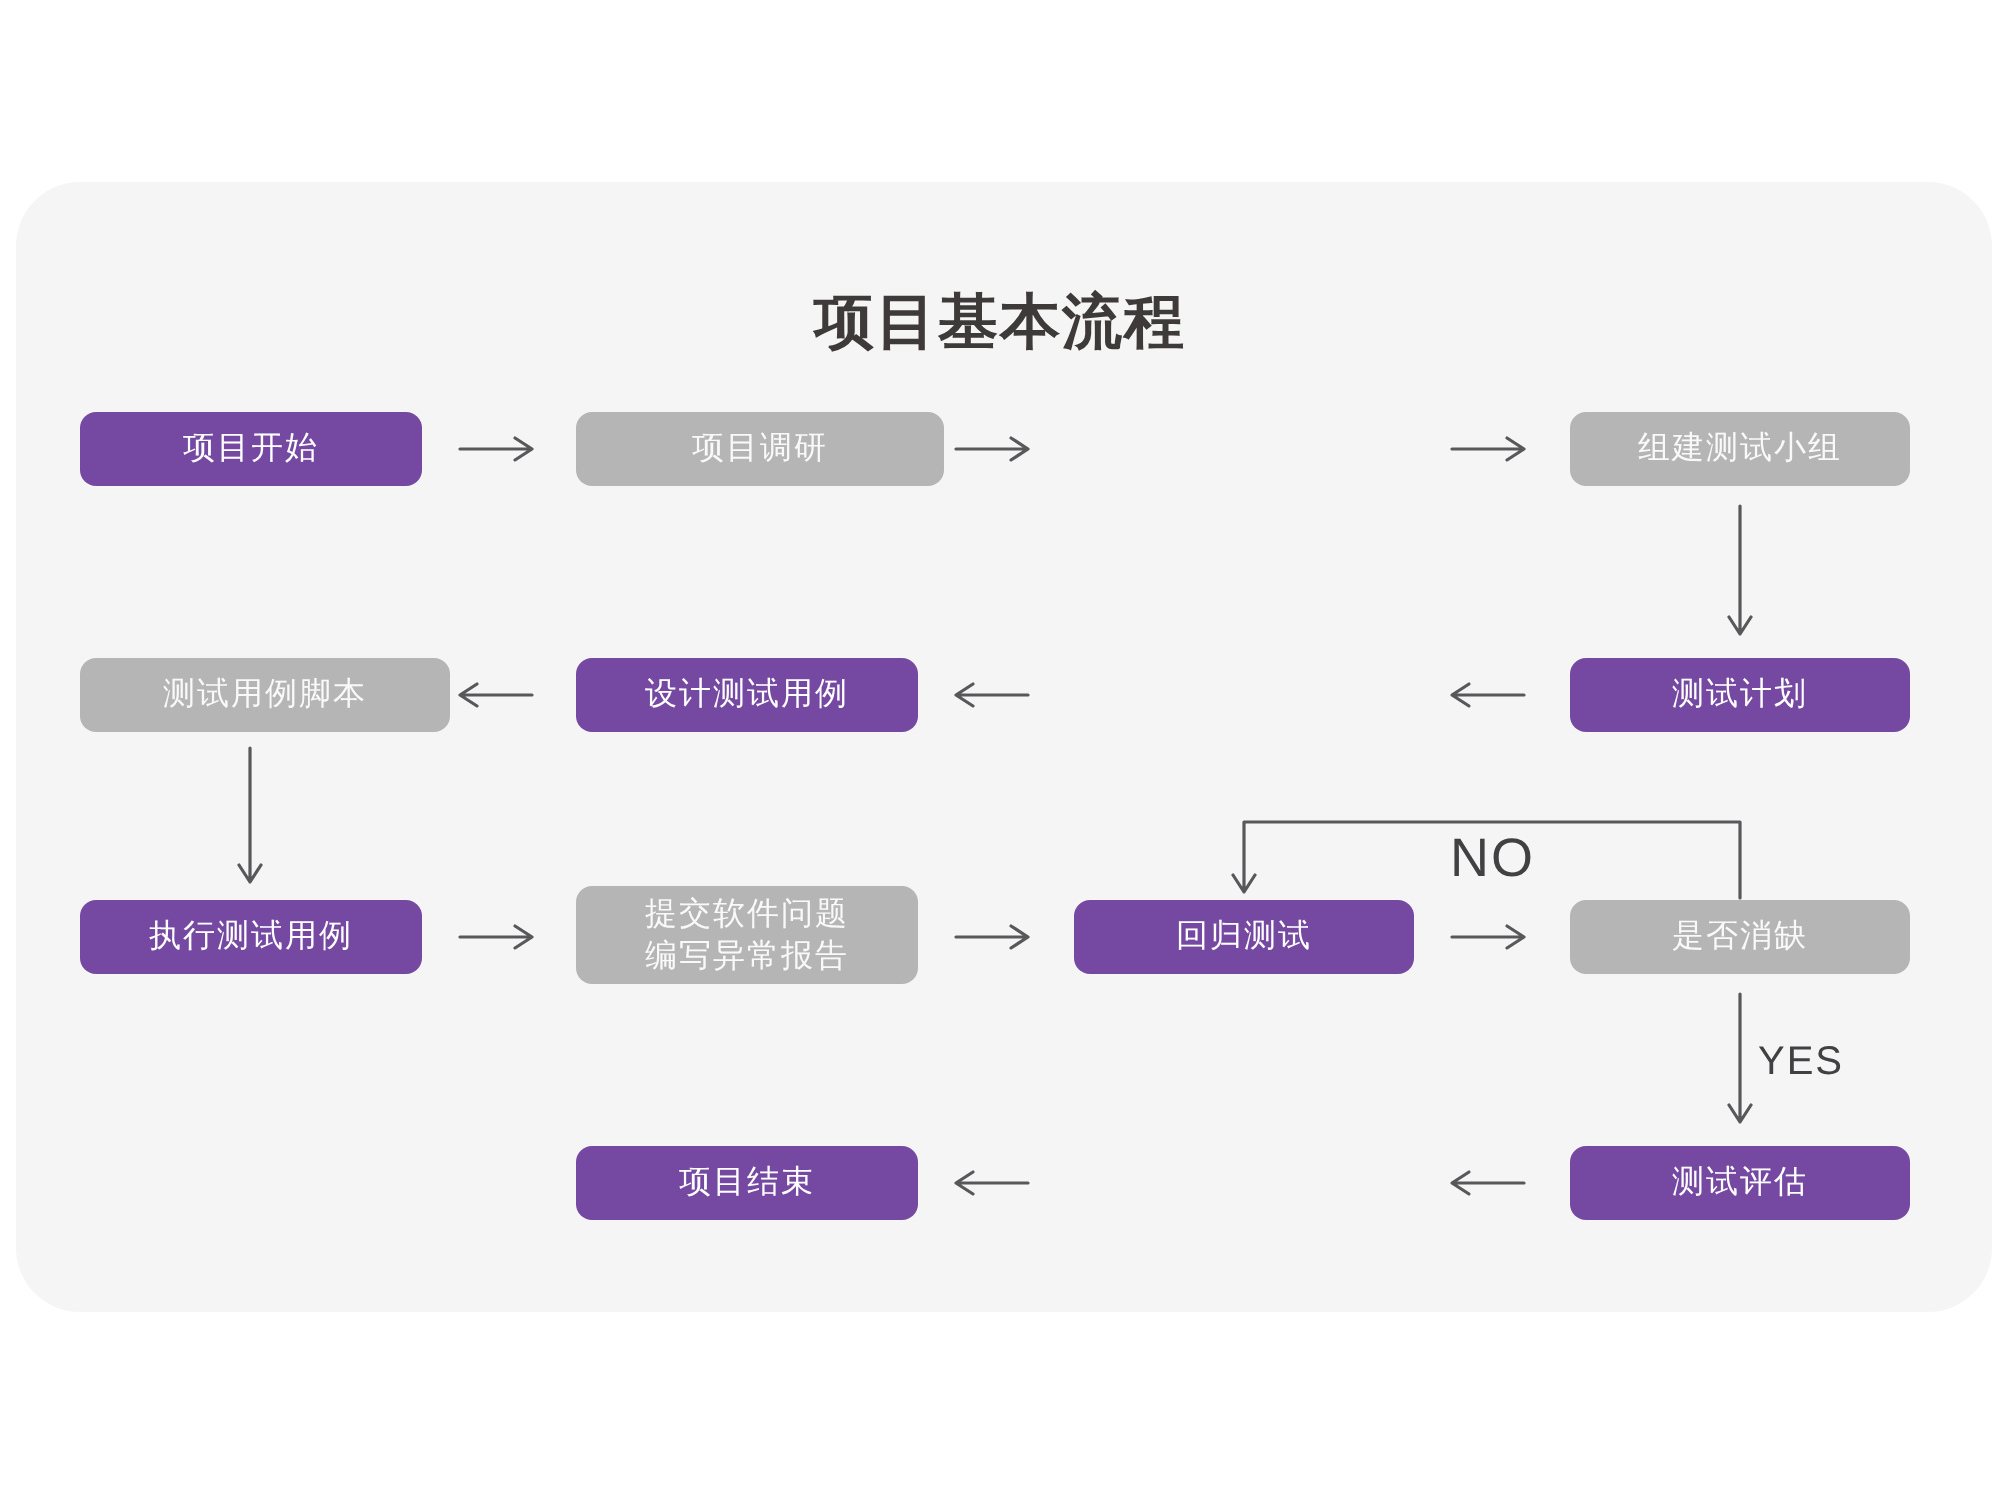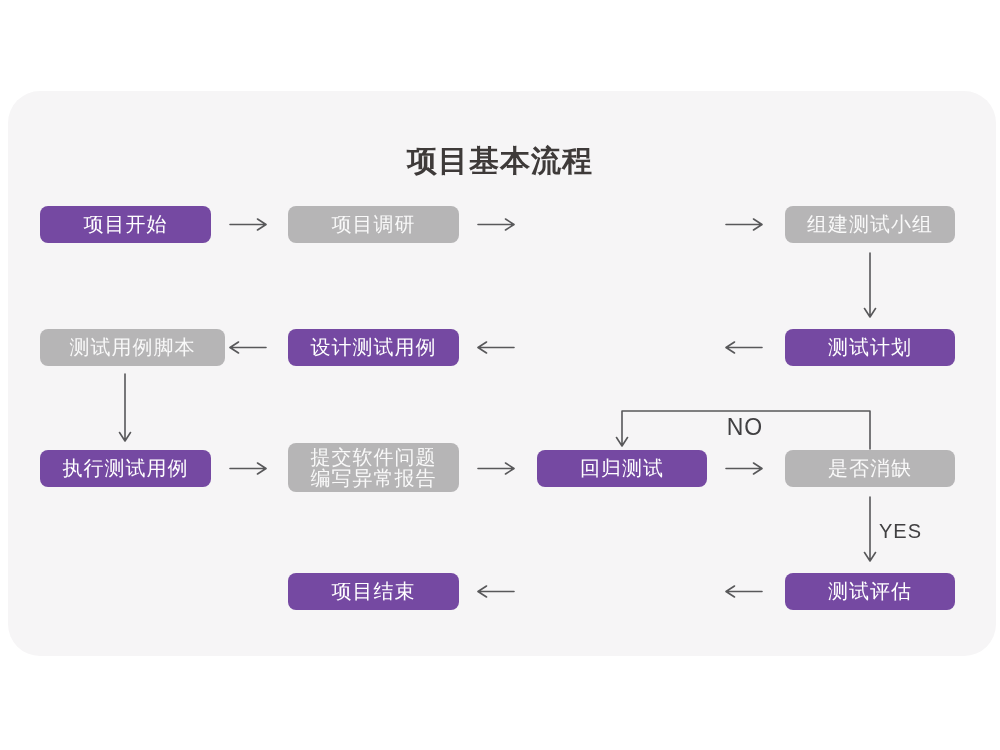--- a/index.html
+++ b/index.html
@@ -51,35 +51,35 @@
     stroke-linejoin: round;
   }
   .node {
     position: absolute;
     display: flex;
     flex-direction: column;
     align-items: center;
     justify-content: center;
     border-radius: 8px;
     color: var(--node-text);
-    font-size: 20px;
+    font-size: 16px;
     letter-spacing: 1px;
     line-height: 21px;
     text-align: center;
   }
   .node.purple { background: var(--purple); }
   .node.gray { background: var(--gray); }
   .node.gray span { opacity: 0.92; }
   .edge-label {
     position: absolute;
     font-size: 20px;
     letter-spacing: 1px;
     color: var(--edge-label-text);
   }
-  .edge-label.no { left: 725px; top: 414px; width: 40px; text-align: center; font-size: 23px; }
+  .edge-label.no { left: 725px; top: 414px; width: 40px; text-align: center; font-size: 27px; }
   .edge-label.yes { left: 879px; top: 520px; }
 </style>
 </head>
 <body>
 
 <div class="stage">
   <div class="card"></div>
 
   <h1 class="title">项目基本流程</h1>
 
@@ -105,21 +105,21 @@
 
     <path d="M870 497 V561 M864.5 552.5 L870 561 L875.5 552.5"></path>
 
     <path d="M762 591.5 H726 M734.5 586 L726 591.5 L734.5 597"></path>
     <path d="M514 591.5 H478 M486.5 586 L478 591.5 L486.5 597"></path>
   </svg>
 
   <div class="node purple" style="left:40px;top:206px;width:171px;height:37px">
     <span>项目开始</span>
   </div>
-  <div class="node gray" style="left:288px;top:206px;width:171px;height:37px">
+  <div class="node gray" style="left:288px;top:206px;width:184px;height:37px">
     <span>项目调研</span>
   </div>
   <div class="node gray" style="left:785px;top:206px;width:170px;height:37px">
     <span>组建测试小组</span>
   </div>
 
   <div class="node gray" style="left:40px;top:329px;width:185px;height:37px">
     <span>测试用例脚本</span>
   </div>
   <div class="node purple" style="left:288px;top:329px;width:171px;height:37px">

